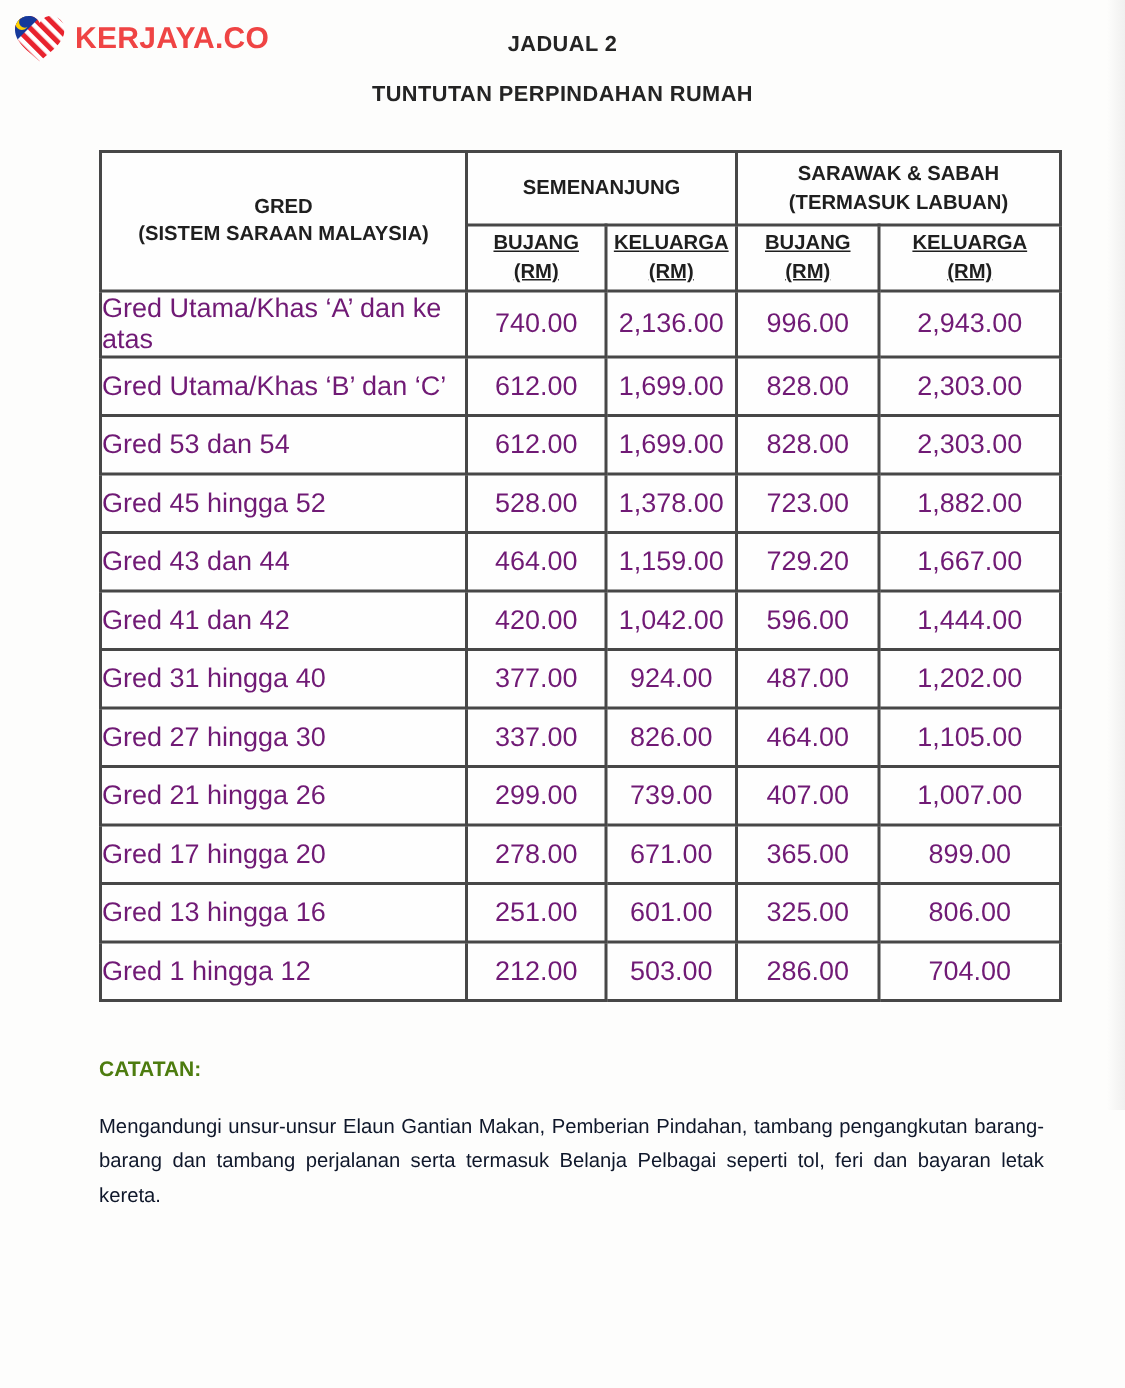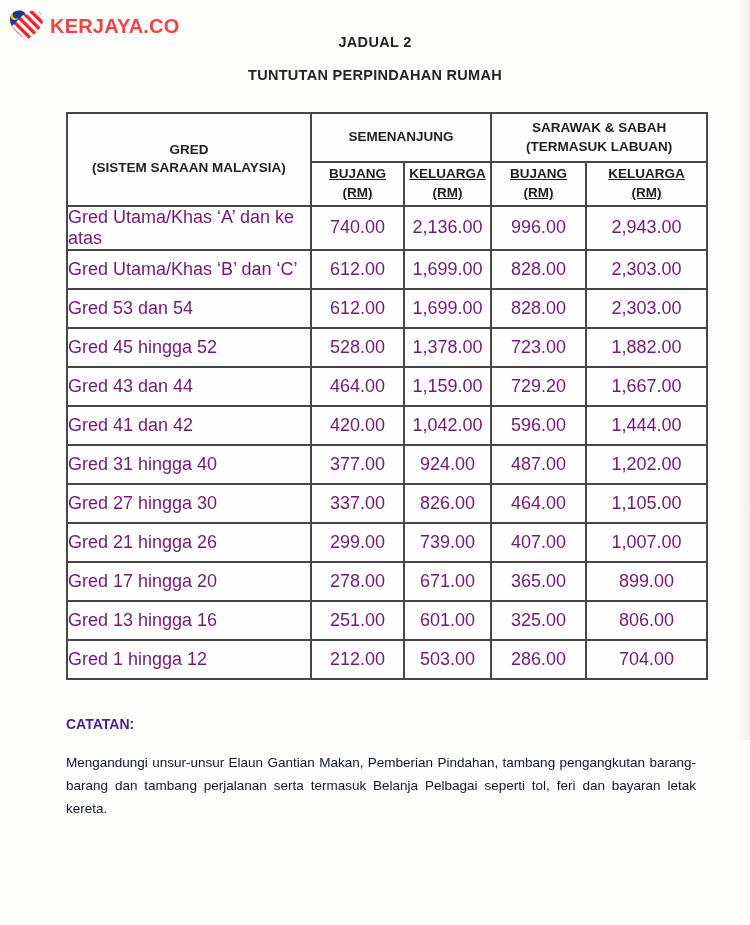--- a/index.html
+++ b/index.html
@@ -30,21 +30,21 @@
     font-weight: bold;
     font-size: 20px;
     color: #ef4444;
     letter-spacing: 0.2px;
   }
   .titles { padding-top: 22px; text-align: center; }
   .doc-title {
     font-size: 14.5px;
     font-weight: bold;
     letter-spacing: 0.3px;
-    margin: 12px;
+    margin: 0;
   }
   .doc-subtitle {
     font-size: 14.5px;
     font-weight: bold;
     letter-spacing: 0.3px;
     margin: 17px 0 0 0;
   }
   table.claims {
     margin: 29px 0 0 66px;
     border-collapse: collapse;
@@ -65,21 +65,21 @@
   .claims .sub-row th { height: 36px; text-decoration: underline; }
   .claims tbody td {
     font-size: 18px;
     height: 37px;
     padding: 0;
     color: #701a75;
   }
   td.gred-cell { text-align: left; padding-left: 12px; }
   td.value-cell { text-align: center; }
   .catatan { margin: 36px 64px 0 66px; width: 630px; }
-  .catatan-heading { font-weight: bold; font-size: 14px; color: #4c1d95; }
+  .catatan-heading { font-weight: bold; font-size: 14px; color: #4d7c0f; }
   .catatan-body {
     margin: 20px 0 0 0;
     font-size: 13.5px;
     line-height: 1.7;
     text-align: justify;
     color: #0f172a;
   }
 </style>
 </head>
 <body>

